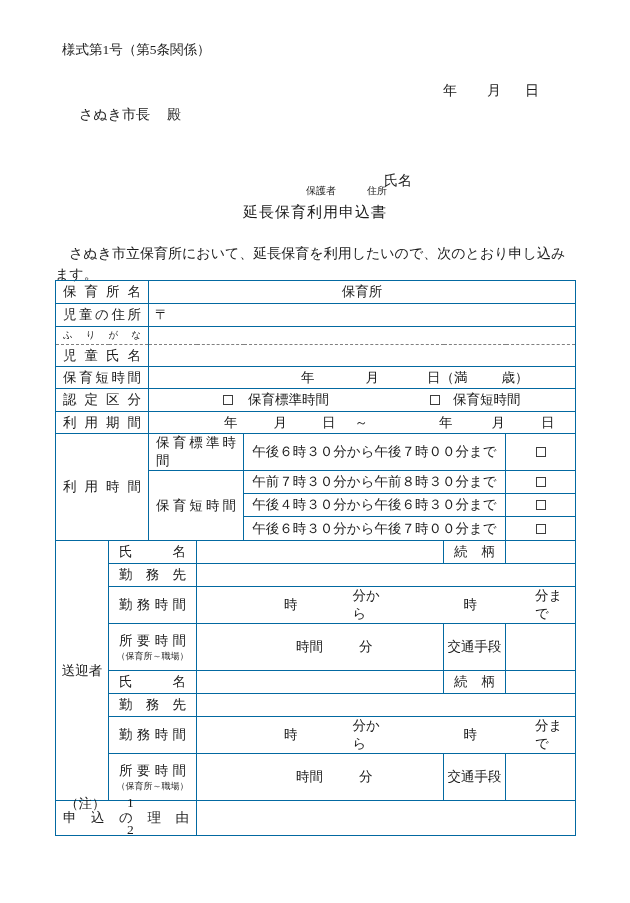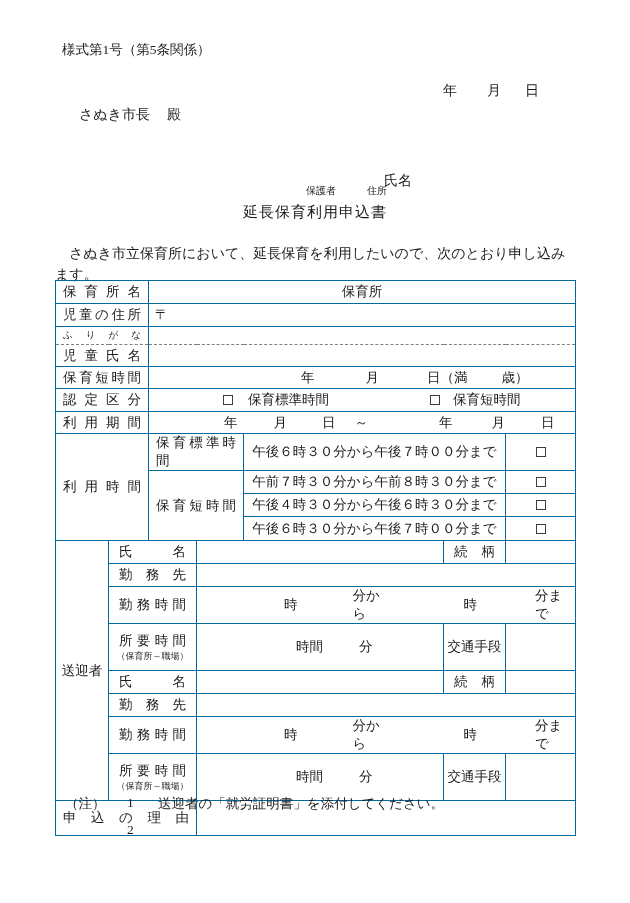--- a/index.html
+++ b/index.html
@@ -243,21 +243,20 @@
       <td colspan="3" class="jus">申込の理由</td>
       <td colspan="4"></td>
     </tr>
   </tbody>
     </table>
 
   <div class="abs notes-wrap">
     <div class="note-line">
       <span class="note-col1">（注）</span>
       <span class="note-col2">1</span>
-      <span>送迎者の「就労証明書」を添付してください。</span>
     </div>
     <div class="note-line note-row2">
       <span class="note-col1"></span>
       <span class="note-col2">2</span>
     </div>
   </div>
 
 </div>
 
 </body></html>

